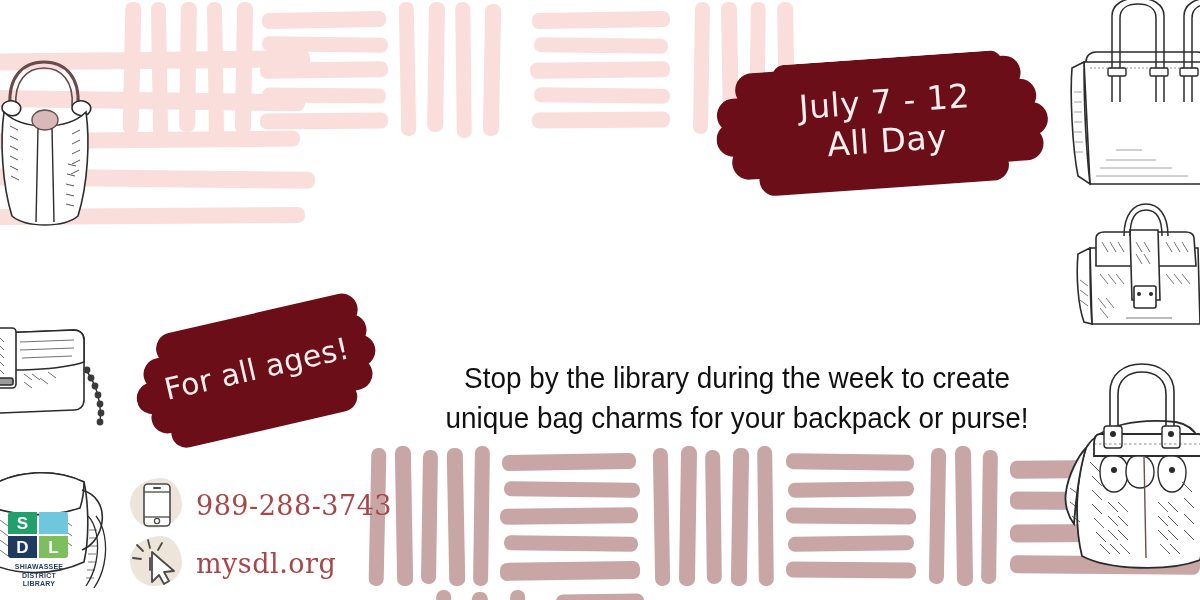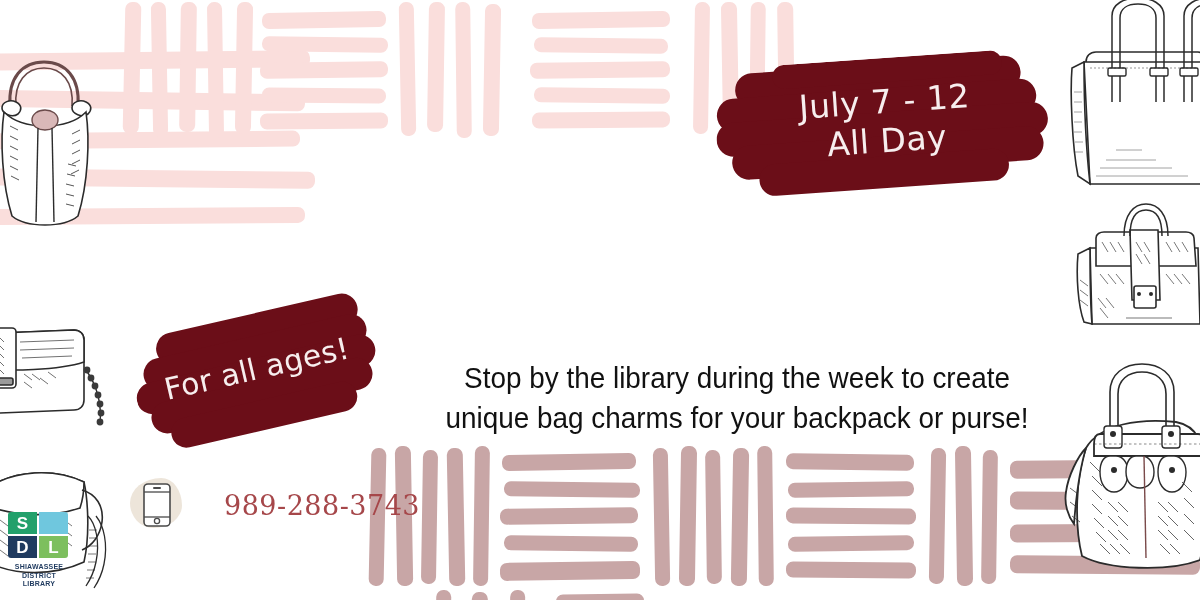--- a/index.html
+++ b/index.html
@@ -114,21 +114,21 @@
     z-index: 45;
   }
 
   
   .contact-row {
     position: absolute;
     display: flex;
     align-items: center;
     z-index: 45;
   }
-  #contact-phone { left: 128px; top: 476px; gap: 28px; }
+  #contact-phone { left: 128px; top: 476px; }
   #contact-web   { left: 128px; top: 534px; }
   .contact-icon {
     position: relative;
     width: 58px;
     height: 58px;
     flex: 0 0 58px;
   }
   .contact-icon .blob {
     position: absolute;
     left: 2px; top: 2px;
@@ -497,20 +497,36 @@
         </g>
         <g fill="#4a4a4a">
           <rect x="25" y="11" width="8" height="2" rx="1"></rect>
         </g>
         <circle cx="29" cy="45" r="2.6" fill="none" stroke="#4a4a4a" stroke-width="1.3"></circle>
       </svg>
     </span>
     <span class="contact-text">989-288-3743</span>
   </div>
 
+  <div class="contact-row" id="contact-web">
+    <span class="contact-icon">
+      <span class="blob"></span>
+      <svg width="58" height="58" viewBox="0 0 58 58">
+        <g stroke="#4a4a4a" stroke-width="1.8" fill="none" stroke-linecap="round">
+          <path d="M22 14 L20 6"></path>
+          <path d="M15 17 L9 11"></path>
+          <path d="M30 16 L34 9"></path>
+          <path d="M13 25 L5 24"></path>
+          <path d="M22 24 L22 36"></path>
+        </g>
+        <path d="M24 18 L24 48 L31 41 L36 50 L41 47 L36 38 L46 37 Z" fill="#ffffff" stroke="#4a4a4a" stroke-width="1.8" stroke-linejoin="round"></path>
+      </svg>
+    </span>
+    <span class="contact-text">mysdl.org</span>
+  </div>
 
   <div id="sdl-logo">
     <div class="tiles">
       <div class="tile s">
         <span>S</span>
       </div>
       <div class="tile u">
         
         
       </div>

